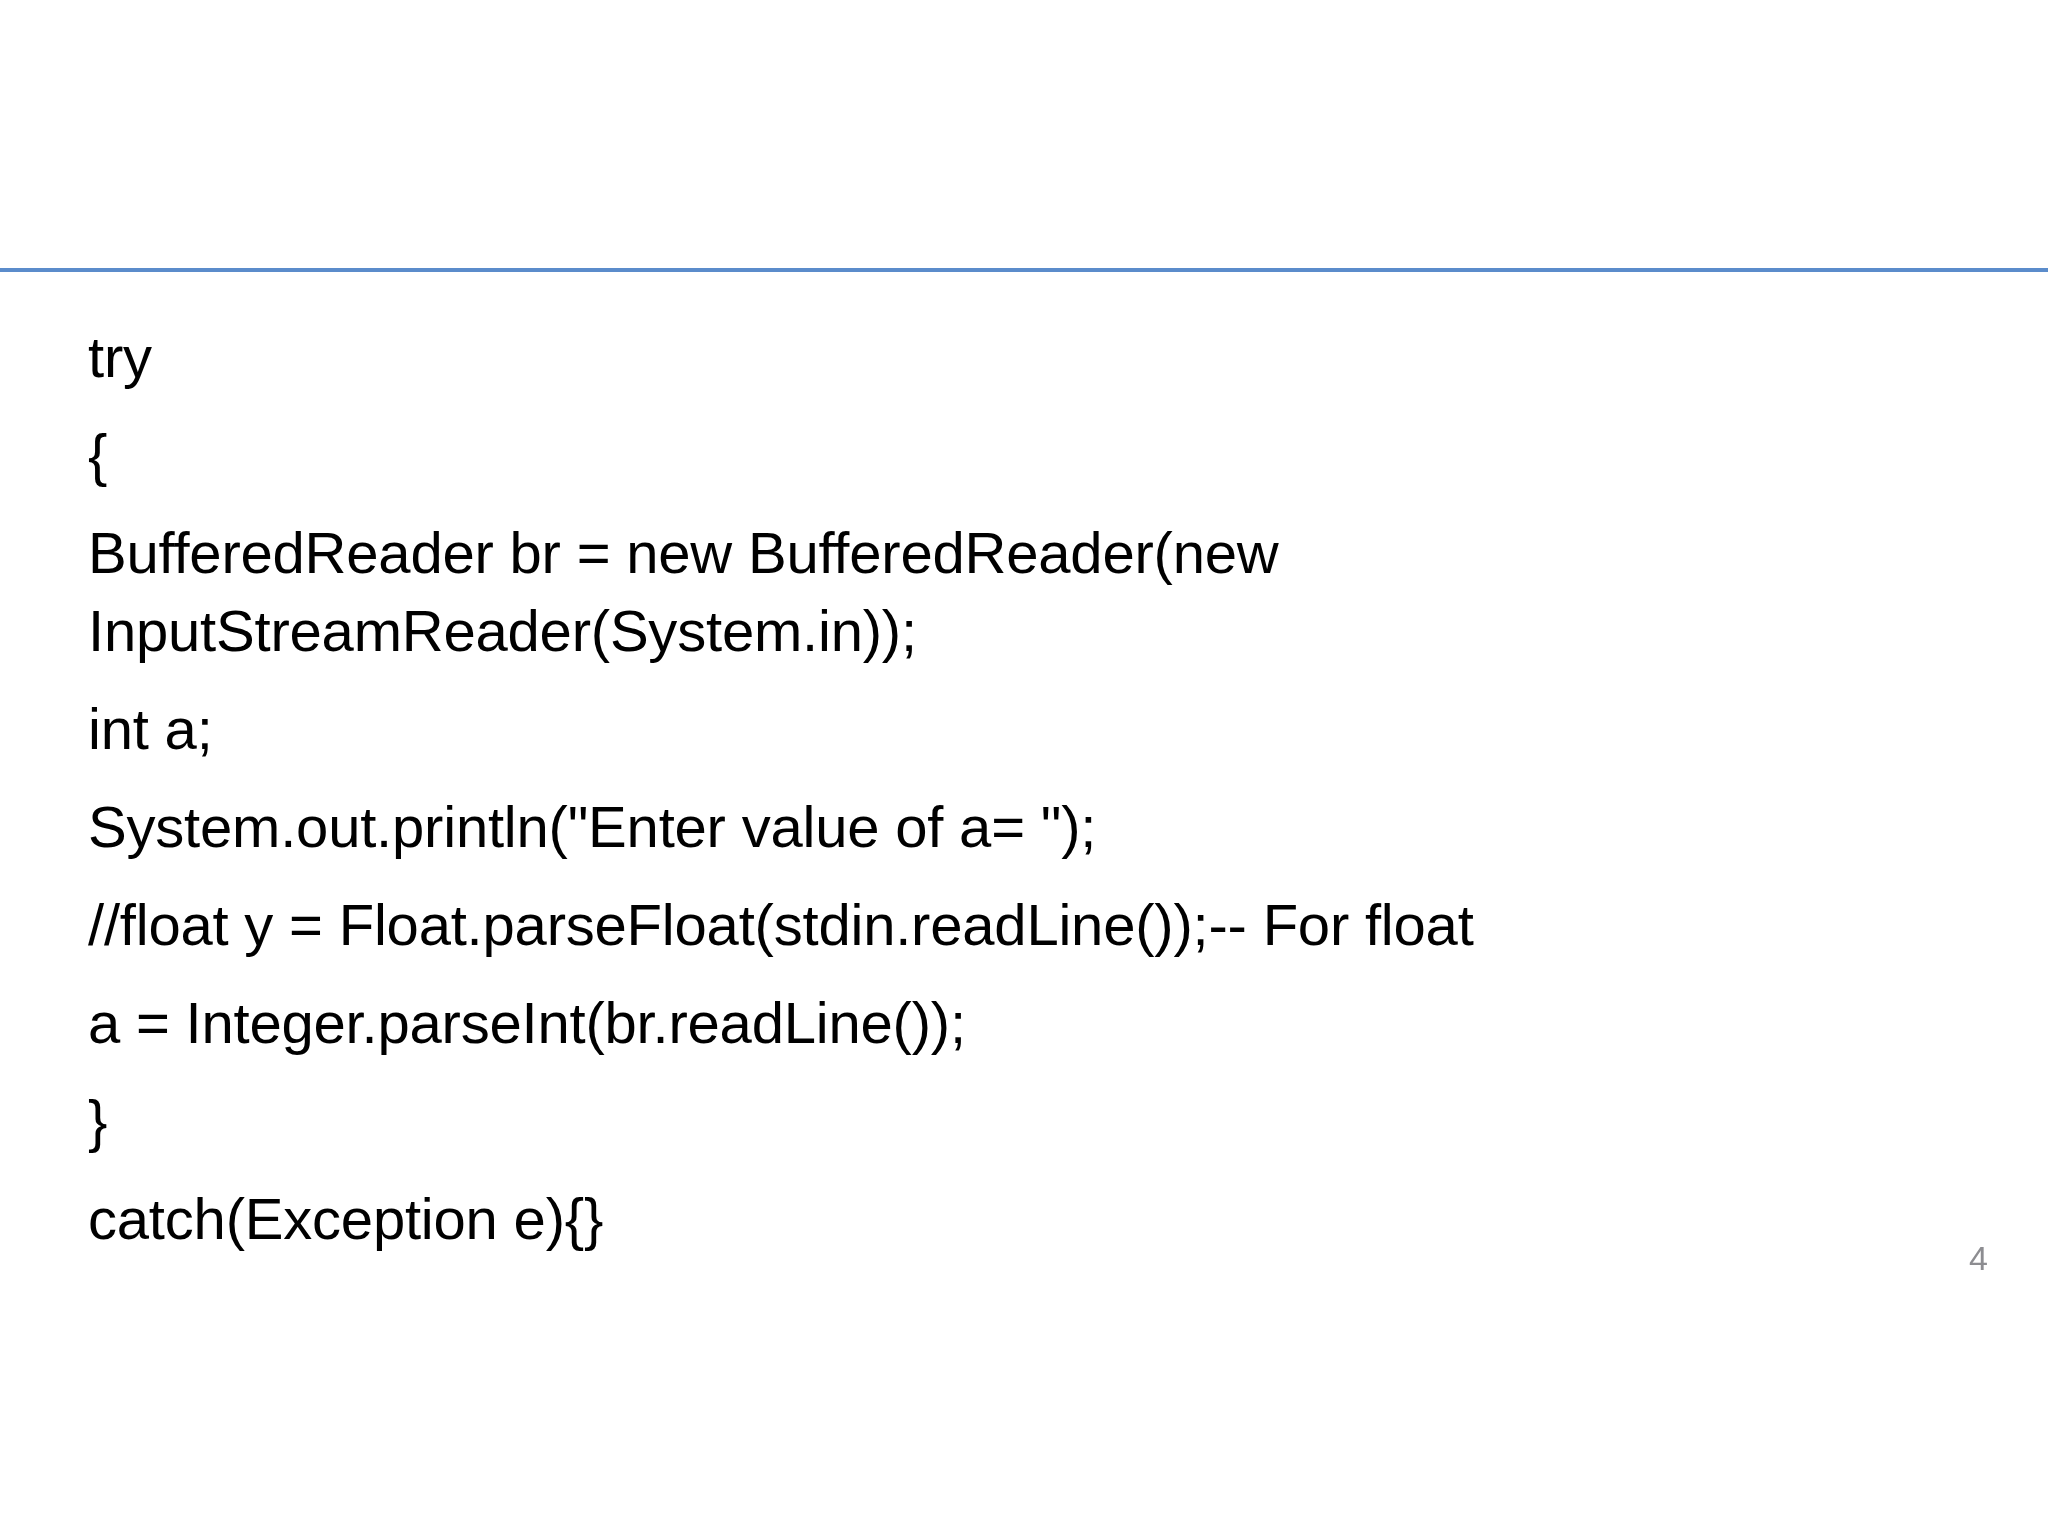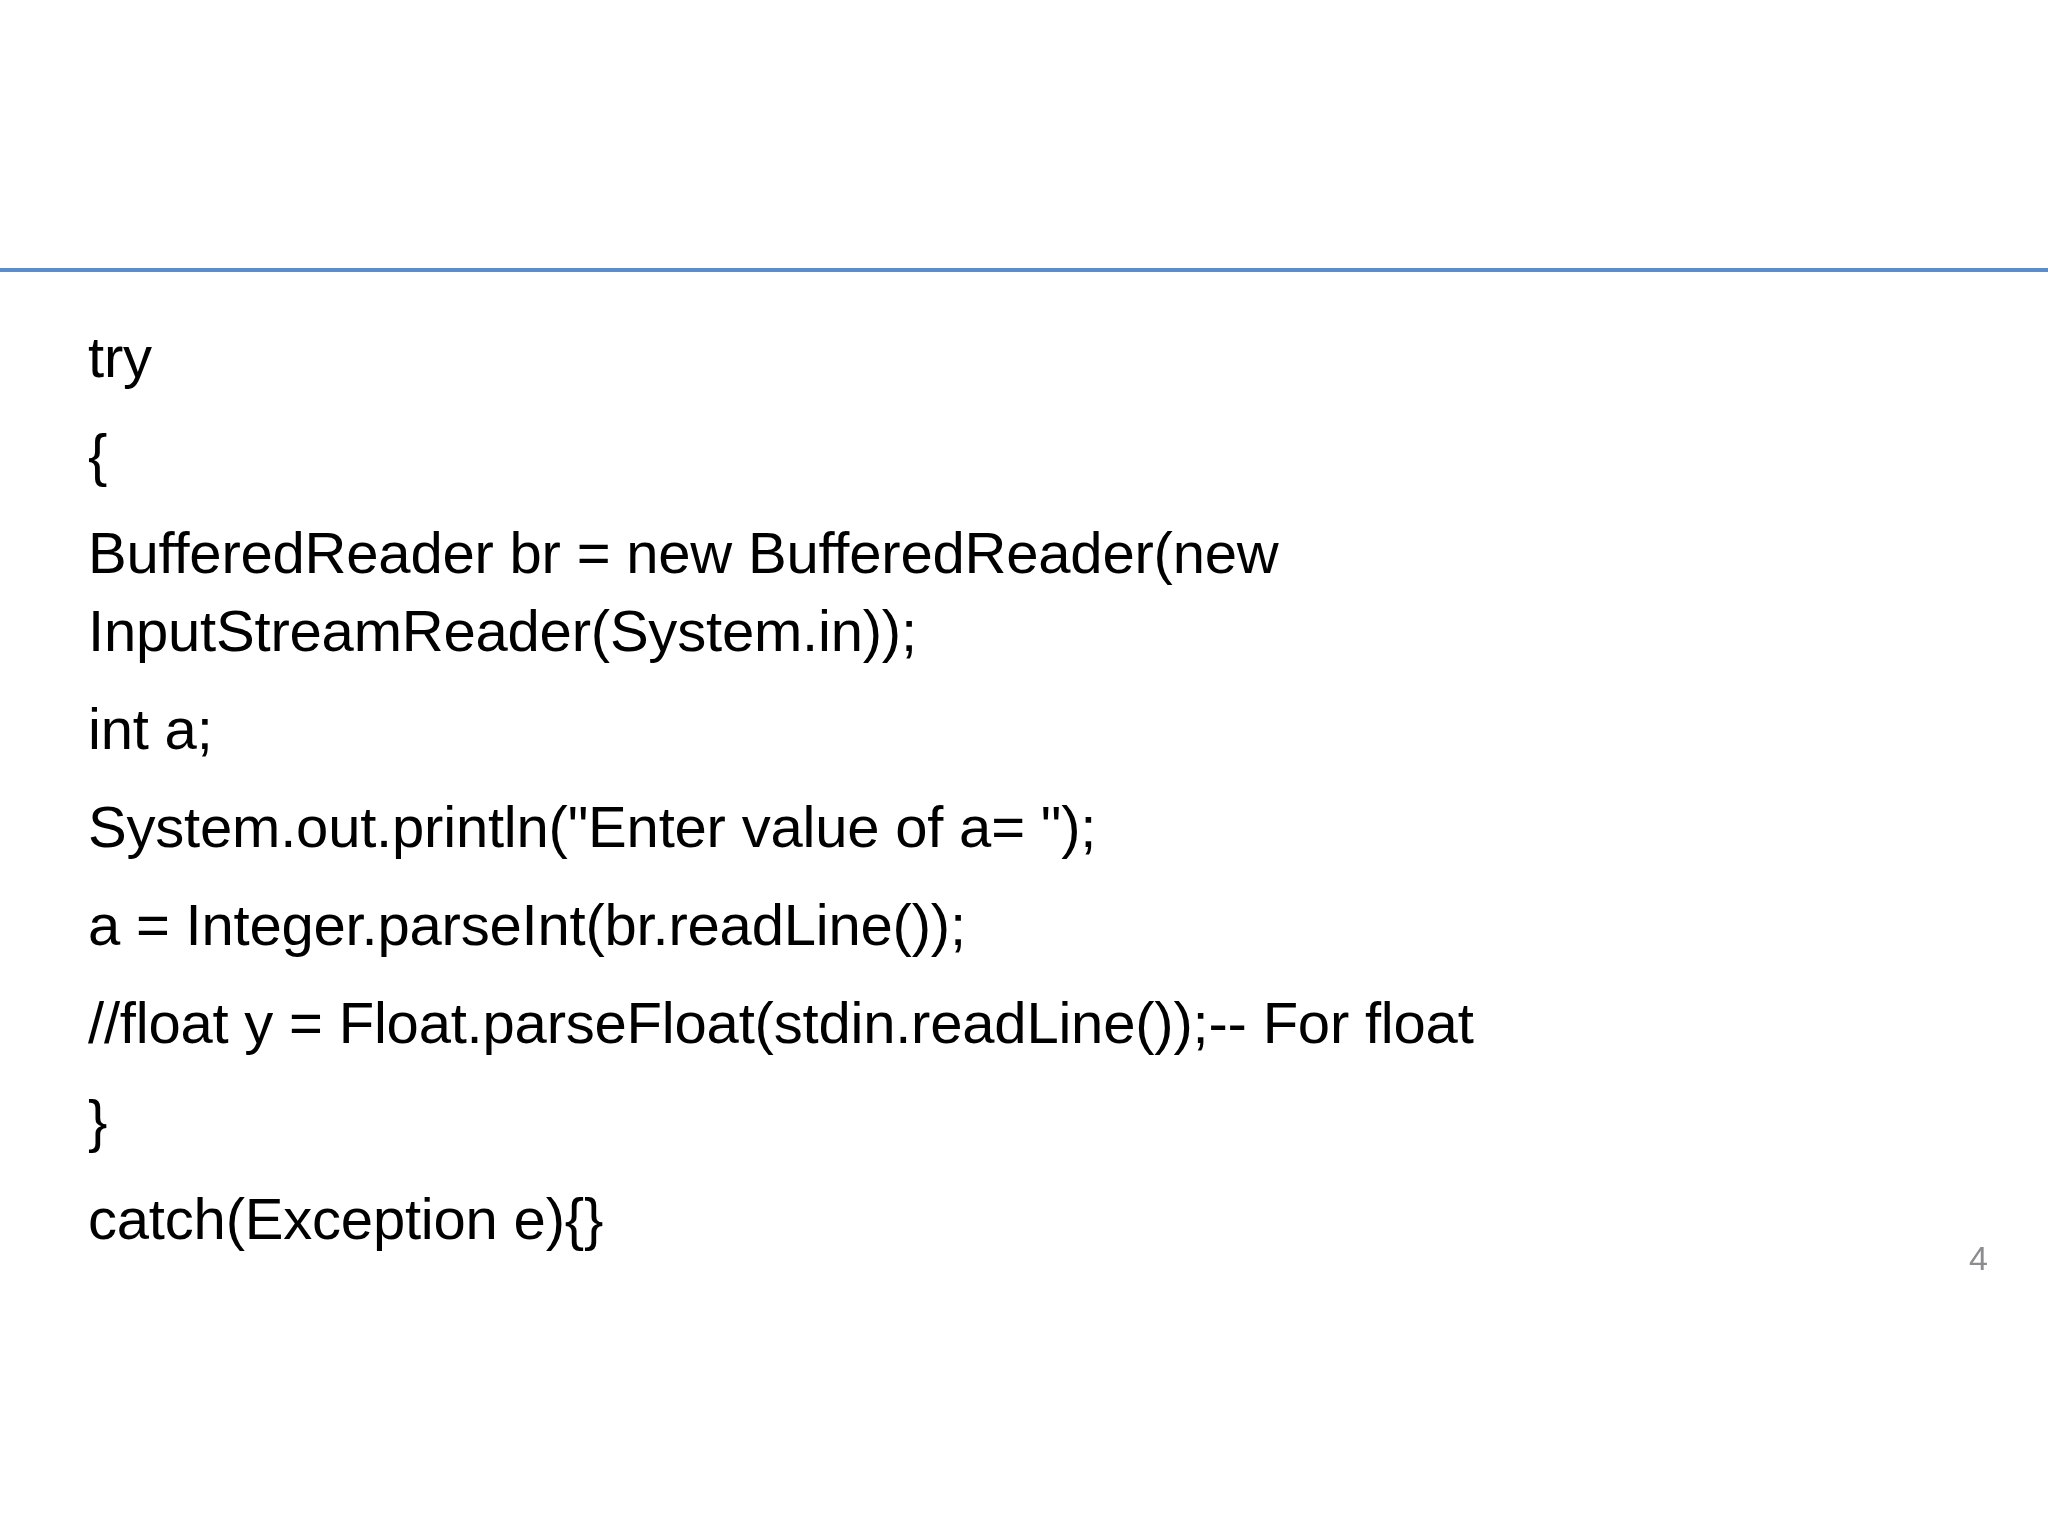--- a/index.html
+++ b/index.html
@@ -84,21 +84,21 @@
   <div id="title-placeholder"></div>
 
   <div id="title-divider"></div>
 
   <div id="body-placeholder">
     <p class="code-line">try</p>
     <p class="code-line">{</p>
     <p class="code-line">BufferedReader br = new BufferedReader(new InputStreamReader(System.in));</p>
     <p class="code-line">int a;</p>
     <p class="code-line">System.out.println("Enter value of a= ");</p>
+    <p class="code-line">//float y = Float.parseFloat(stdin.readLine());-- For float</p>
     <p class="code-line">a = Integer.parseInt(br.readLine());</p>
-    <p class="code-line">//float y = Float.parseFloat(stdin.readLine());-- For float</p>
     <p class="code-line">}</p>
     <p class="code-line">catch(Exception e){}</p>
   </div>
 
   <div id="slide-number">4</div>
 
 </div>
 
 </body></html>

